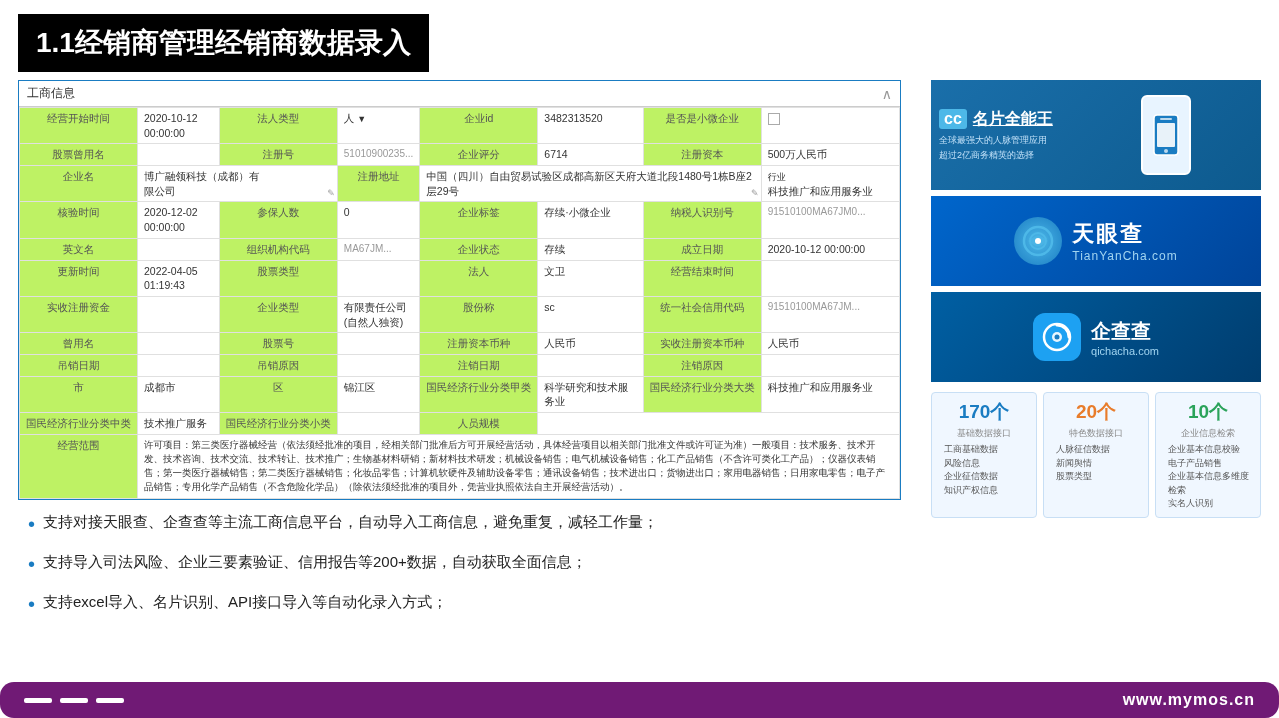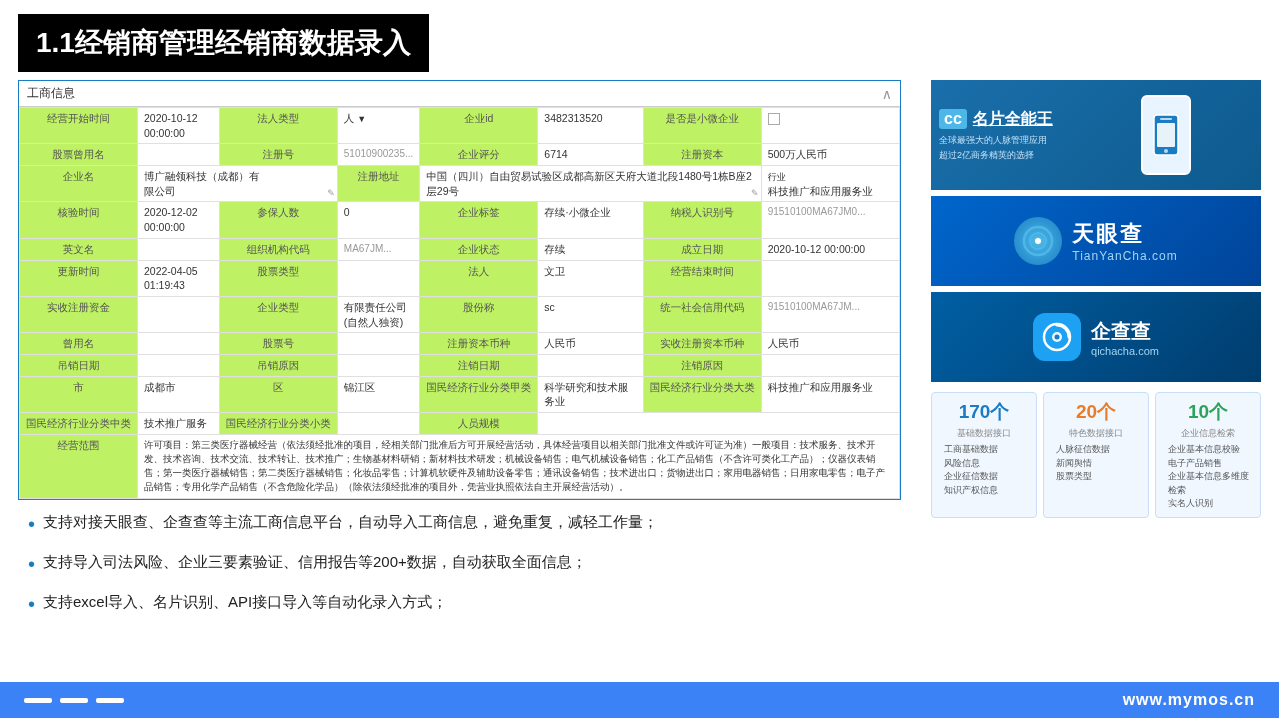--- a/index.html
+++ b/index.html
@@ -148,25 +148,26 @@
       height: 90px;
     }
 
     
     .footer-bar {
       position: absolute;
       bottom: 0;
       left: 0;
       right: 0;
       height: 36px;
-      background: #3b82f6;
+      background: #701a75;
       display: flex;
       align-items: center;
       justify-content: space-between;
       padding: 0 24px;
+      border-radius: 14px;
     }
     .footer-dots {
       display: flex;
       gap: 8px;
     }
     .footer-dot {
       width: 28px;
       height: 5px;
       background: #fff;
       border-radius: 2px;

